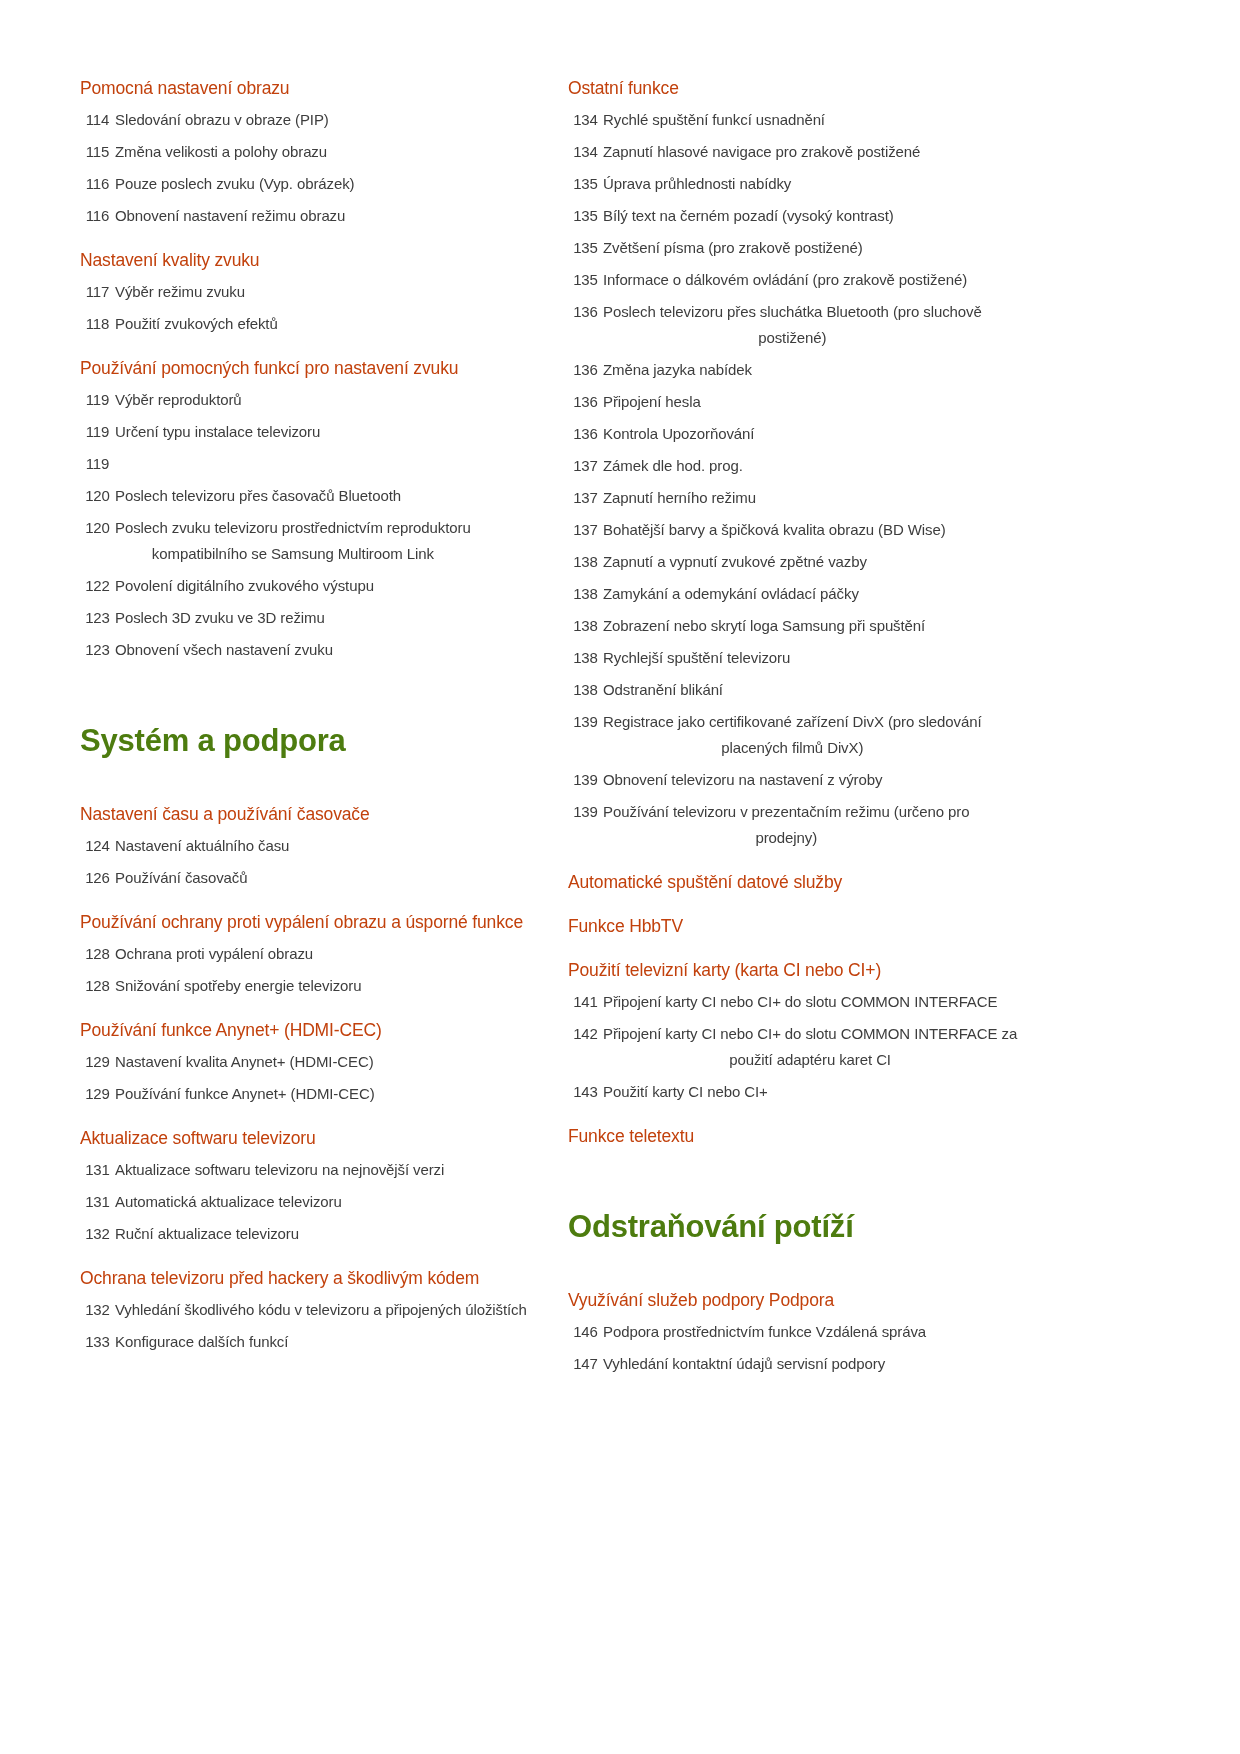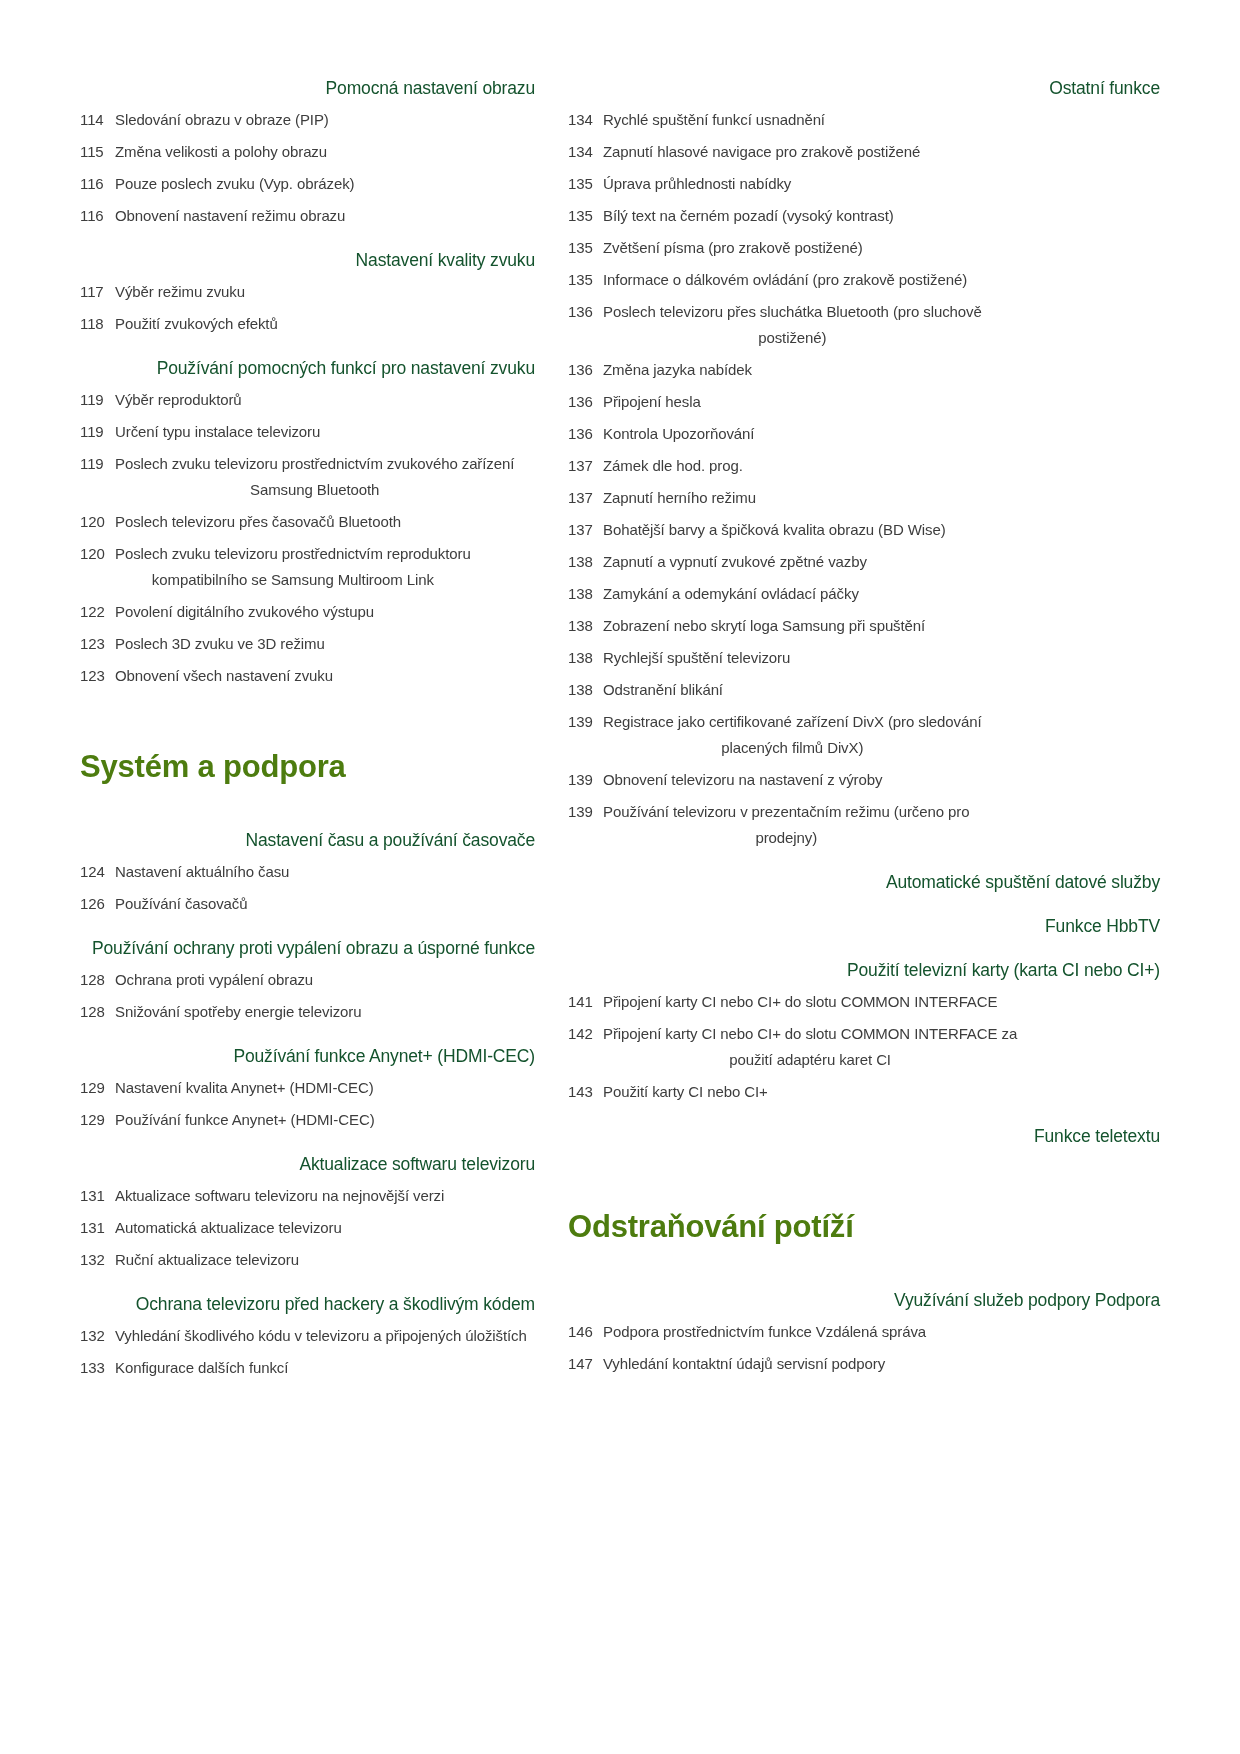--- a/index.html
+++ b/index.html
@@ -31,44 +31,44 @@
     font-weight: 700;
     color: #4d7c0f;
     letter-spacing: -0.2px;
     margin: 52px 0 34px 0;
   }
   section.toc-section { margin: 0; }
   h2.section-title {
     font-size: 17.5px;
     line-height: 32px;
     font-weight: 400;
-    color: #14532d;
+    color: #c2410c;
     letter-spacing: -0.15px;
     margin: 12px 0 0 0;
-    text-align: right;
   }
   .block:first-child h2.section-title { margin-top: 0; }
 
   ul.toc-list {
     list-style: none;
     margin: 0;
     padding: 0;
   }
   li.toc-entry {
     display: flex;
     align-items: flex-start;
     font-size: 15px;
     line-height: 26px;
     letter-spacing: -0.1px;
     padding: 3px 0;
     cursor: default;
   }
   .entry-num {
     flex: 0 0 35px;
     line-height: 26px;
+    text-align: center;
   }
   .entry-title {
     white-space: pre-line;
     line-height: 26px;
     text-align: center;
   }
 </style>
 </head>
 <body>
 
@@ -114,22 +114,20 @@
           <li class="toc-entry">
             <span class="entry-num">119</span>
             <span class="entry-title">Výběr reproduktorů</span>
           </li>
           <li class="toc-entry">
             <span class="entry-num">119</span>
             <span class="entry-title">Určení typu instalace televizoru</span>
           </li>
           <li class="toc-entry">
             <span class="entry-num">119</span>
-            <span class="entry-title">Poslech zvuku televizoru prostřednictvím zvukového zařízení
-Samsung Bluetooth</span>
           </li>
           <li class="toc-entry">
             <span class="entry-num">120</span>
             <span class="entry-title">Poslech televizoru přes časovačů Bluetooth</span>
           </li>
           <li class="toc-entry">
             <span class="entry-num">120</span>
             <span class="entry-title">Poslech zvuku televizoru prostřednictvím reproduktoru
 kompatibilního se Samsung Multiroom Link</span>
           </li>

